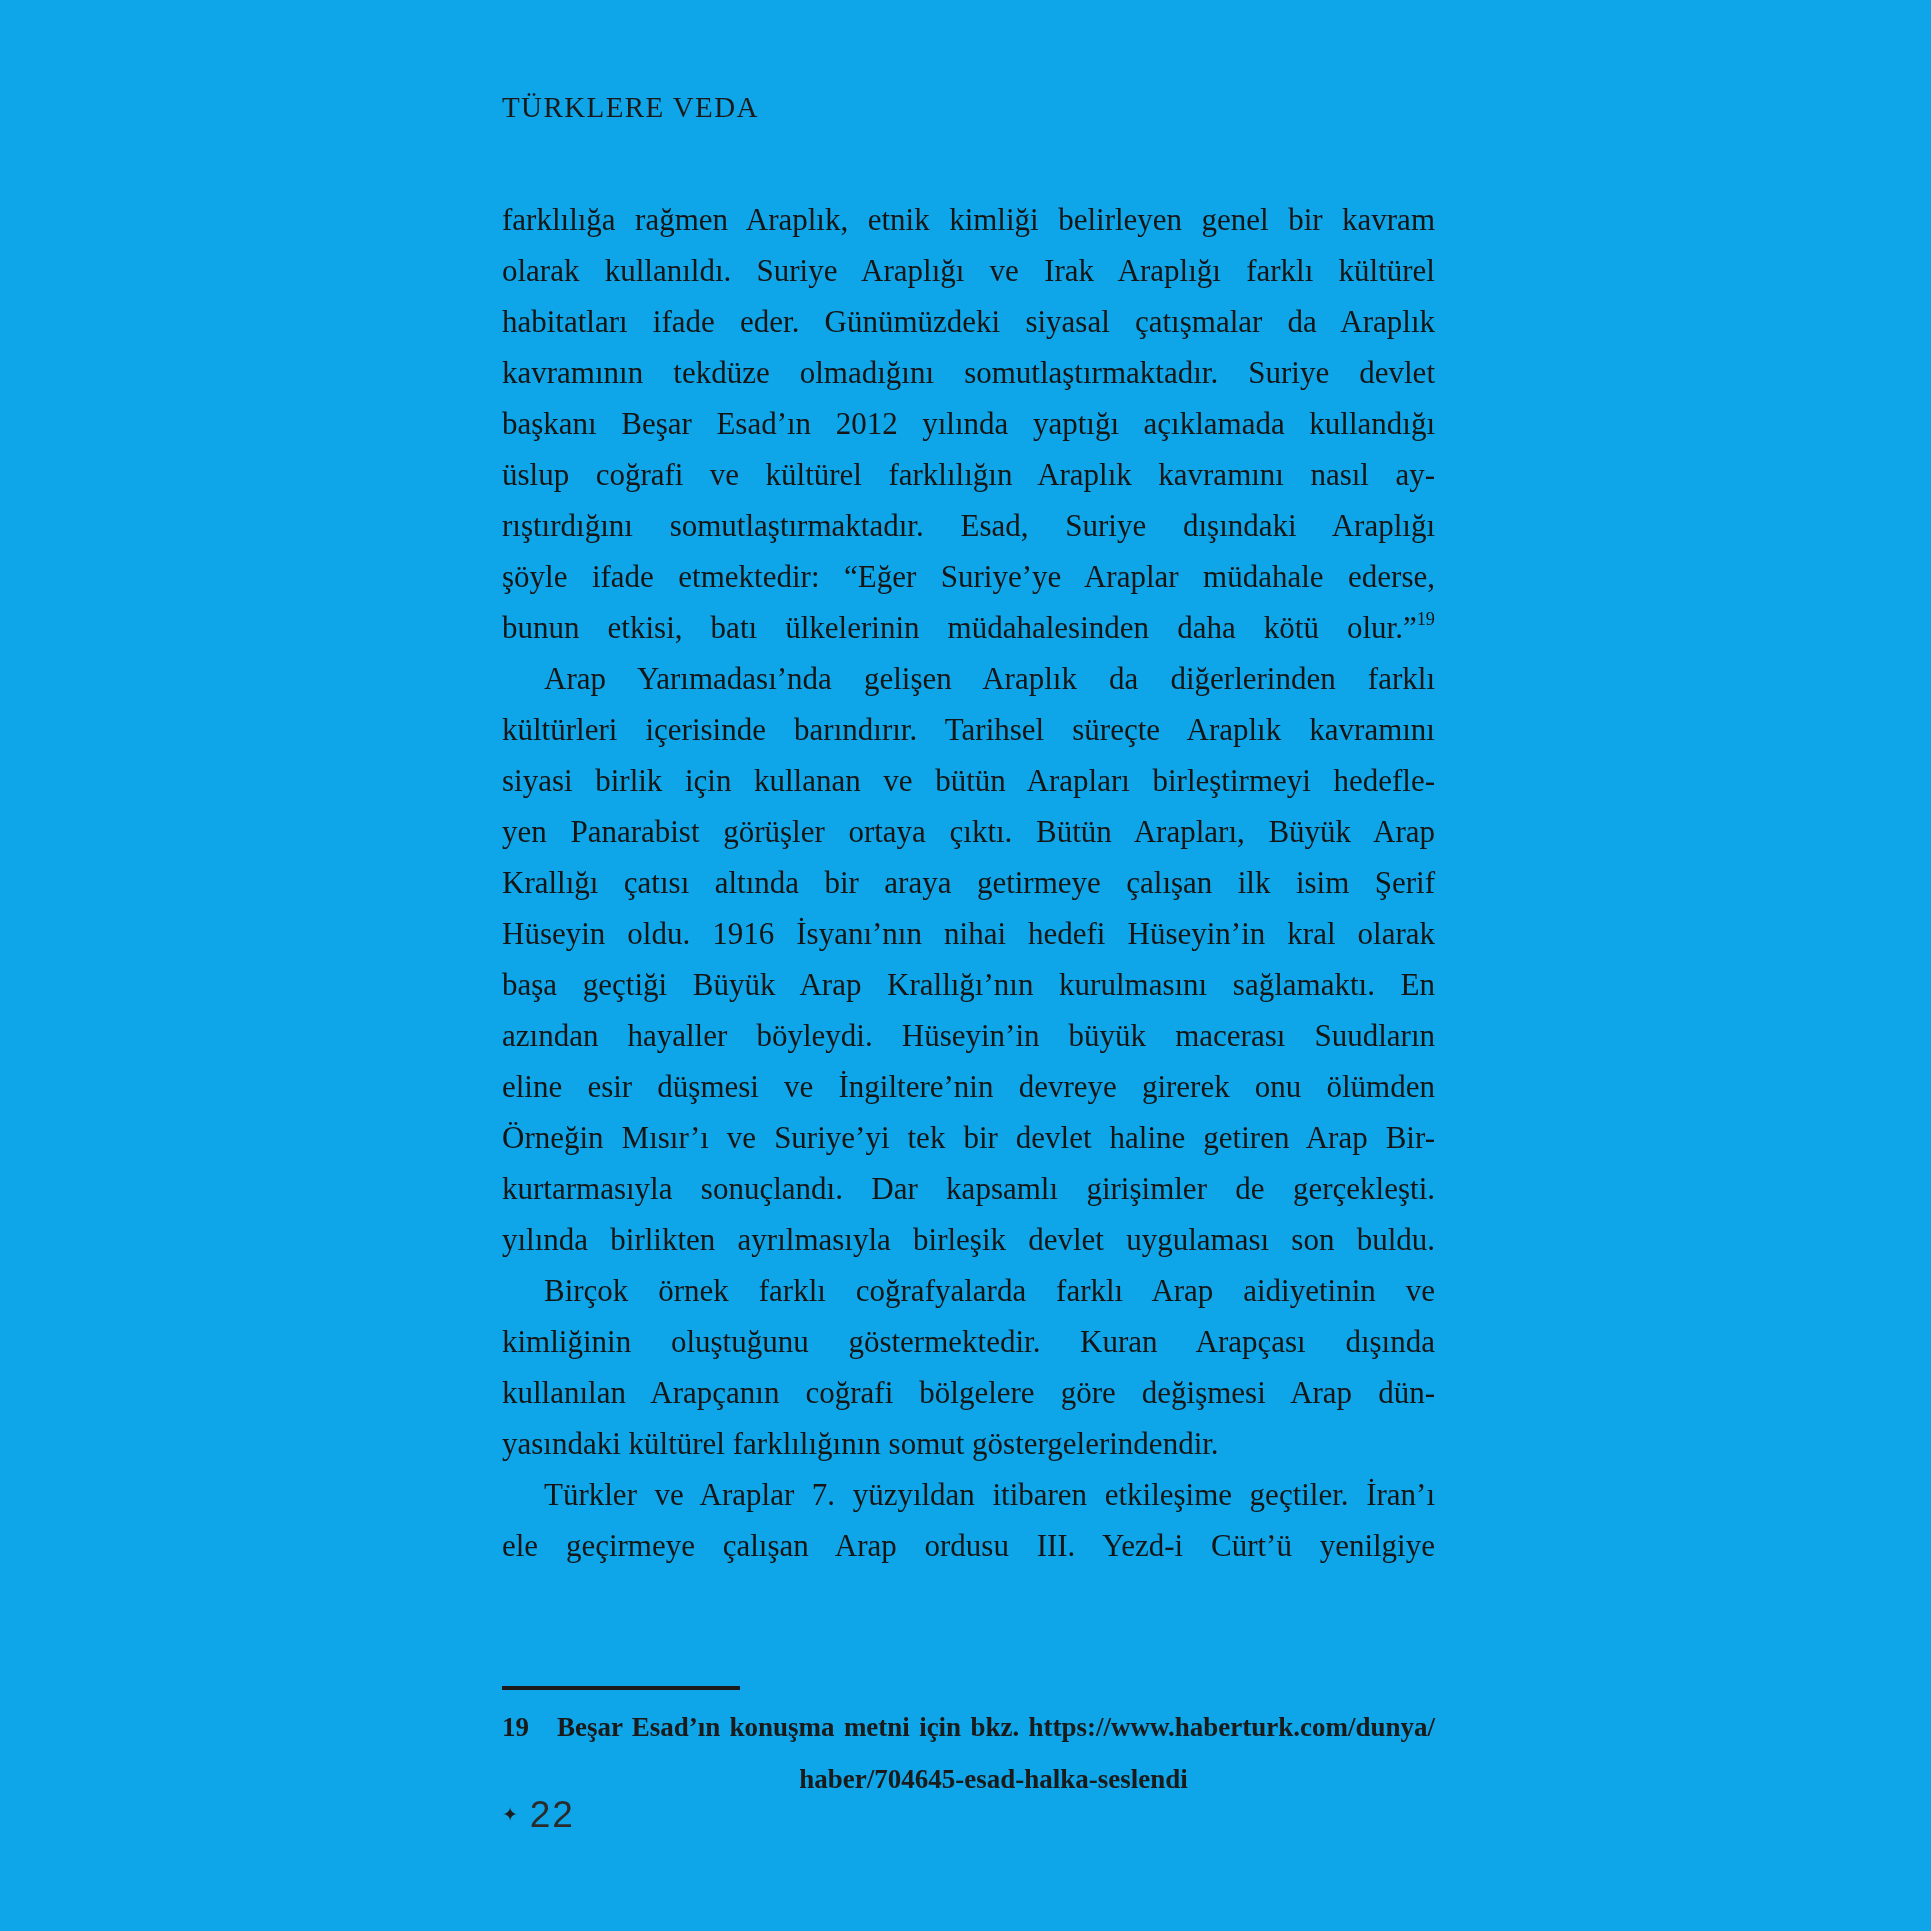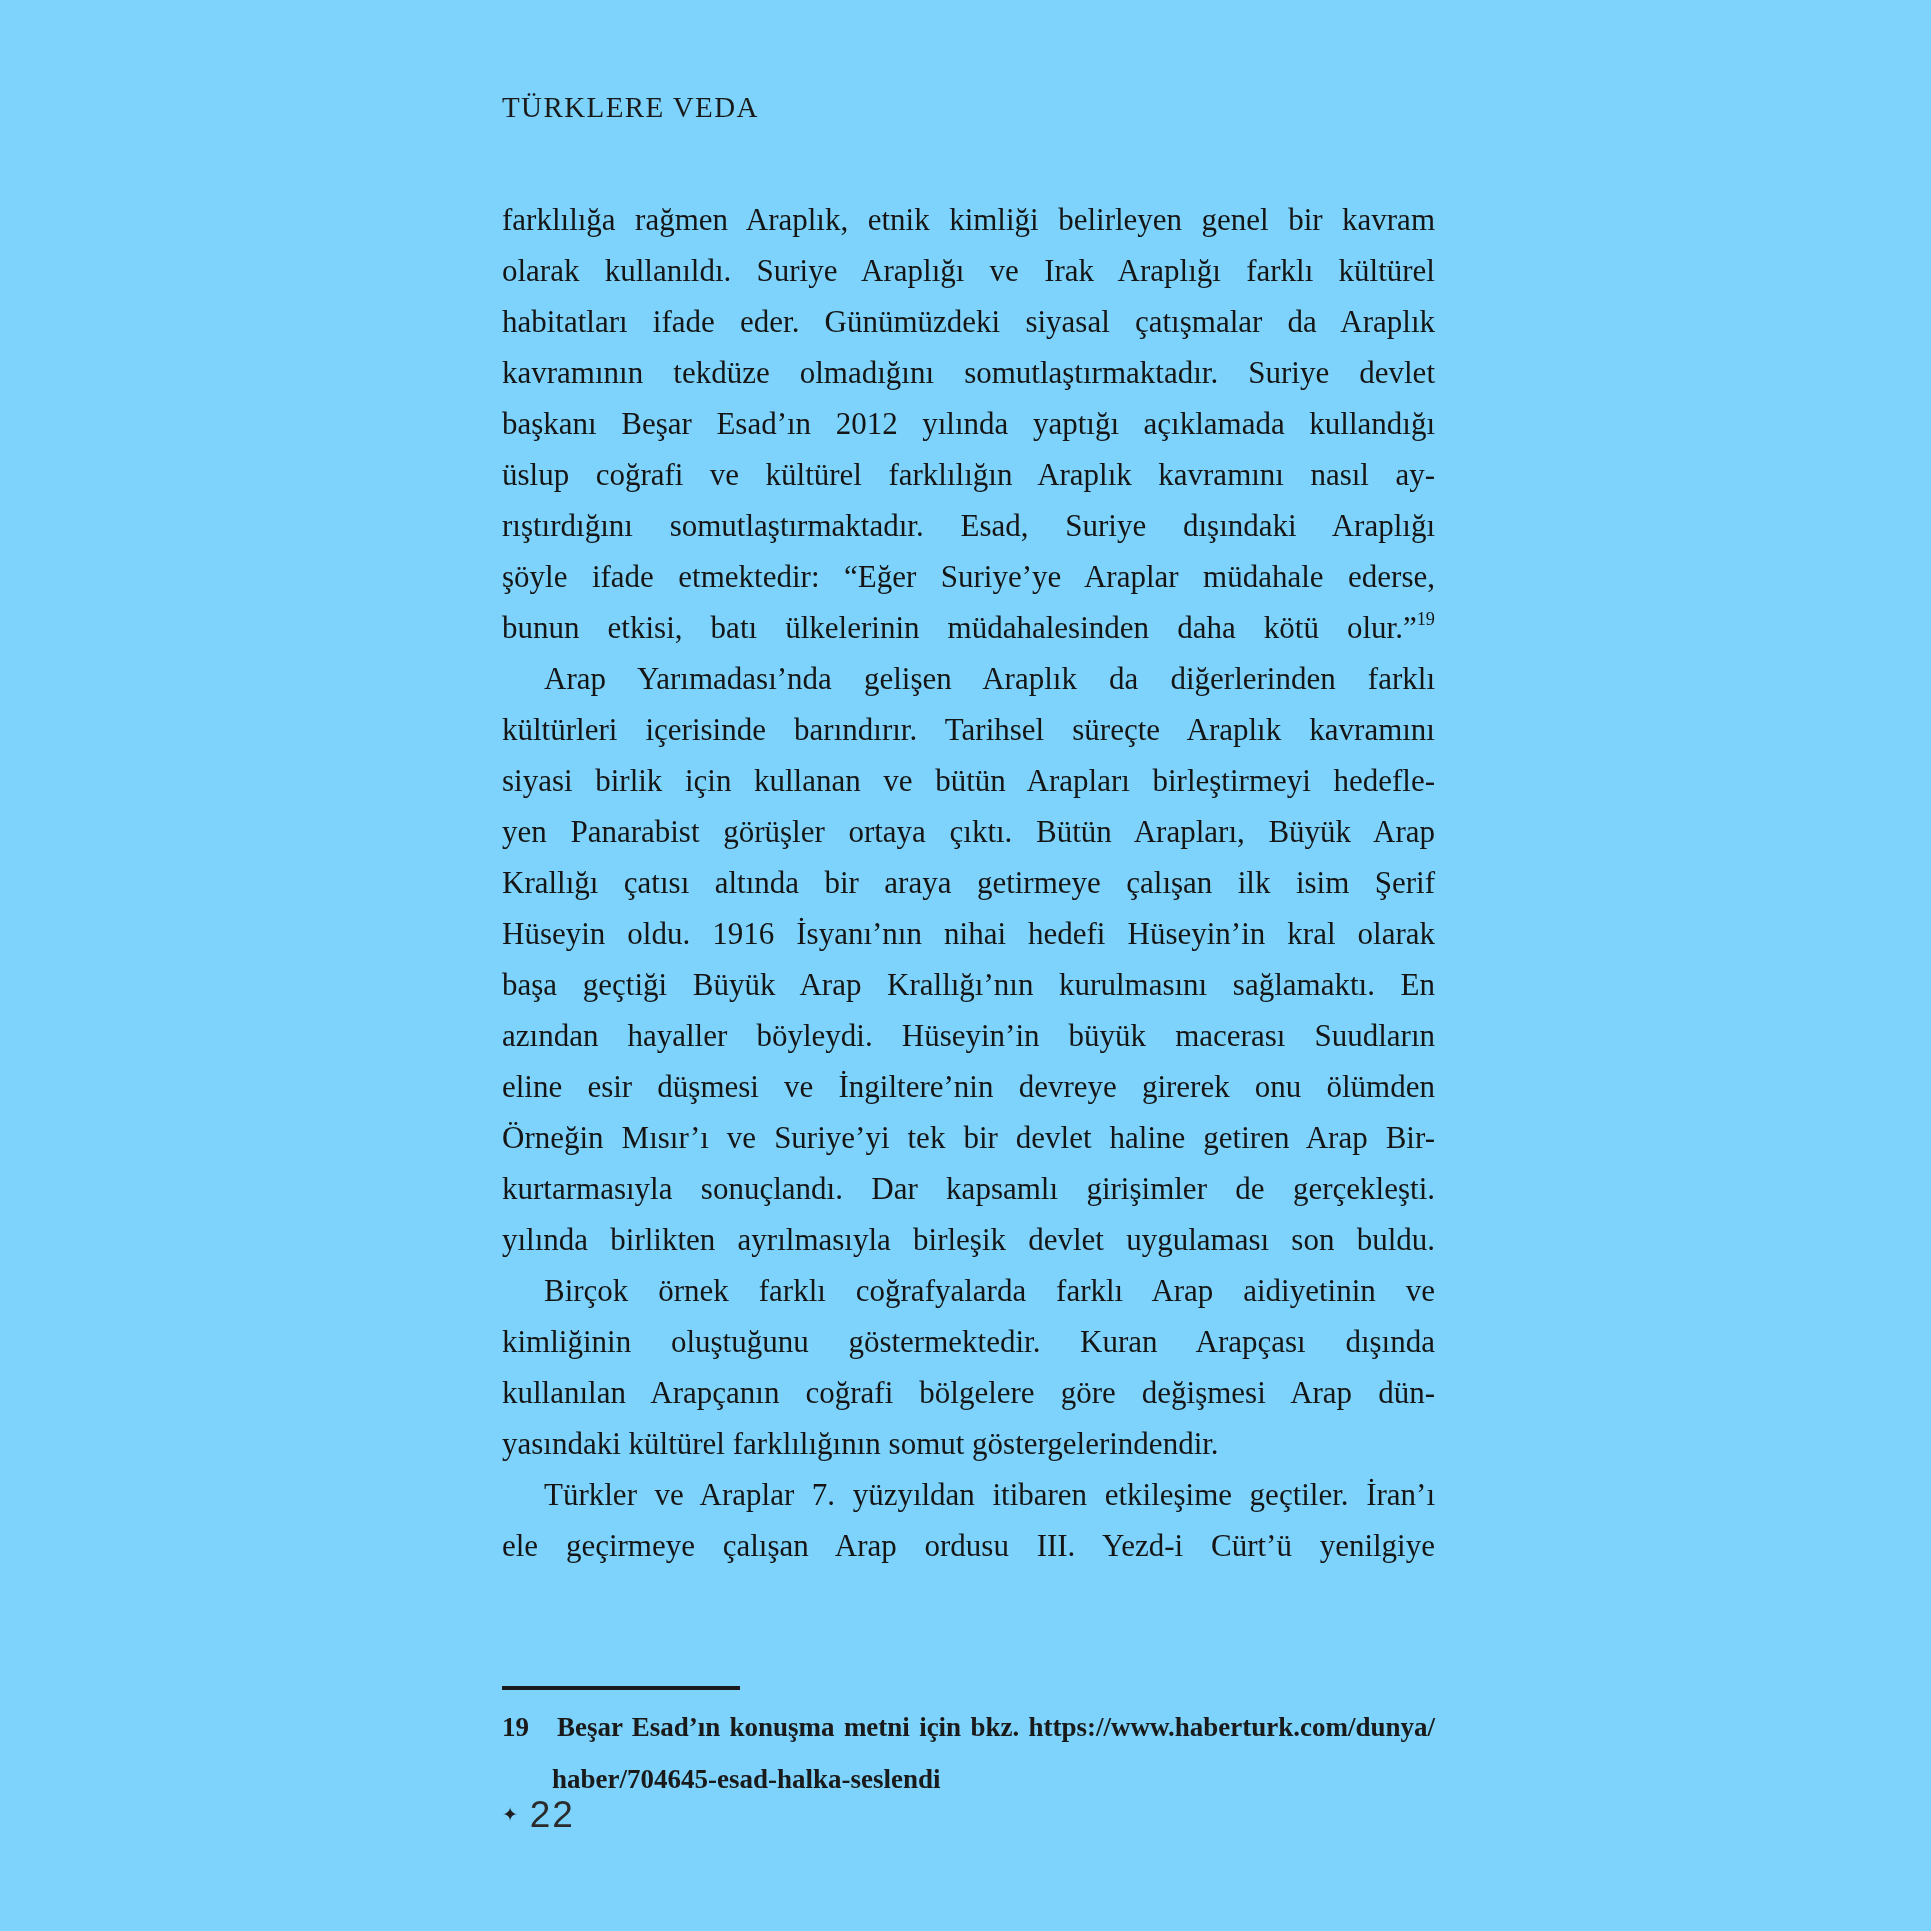--- a/index.html
+++ b/index.html
@@ -4,21 +4,21 @@
 <style>
   html, body {
     margin: 0;
     padding: 0;
     background: #fdfdfd;
   }
   .page {
     position: relative;
     width: 1931px;
     height: 1931px;
-    background: #7dd3fc;
+    background: #0ea5e9;
     color: #171717;
     font-family: "Liberation Serif", serif;
     overflow: hidden;
   }
   .running-header {
     position: absolute;
     left: 502px;
     top: 91px;
     width: 933px;
     font-size: 29px;
@@ -79,21 +79,21 @@
     text-align: justify;
     text-align-last: justify;
     -moz-text-align-last: justify;
   }
   .fn-num {
     display: inline-block;
     width: 55px;
   }
   .fn-line2 {
     margin-left: 50px;
-    text-align: left;
+    text-align: center;
   }
   .page-footer {
     position: absolute;
     left: 502px;
     top: 1794px;
     font-family: "Liberation Sans", sans-serif;
     font-size: 37px;
     color: #2b2b2b;
     letter-spacing: 1.9px;
   }

